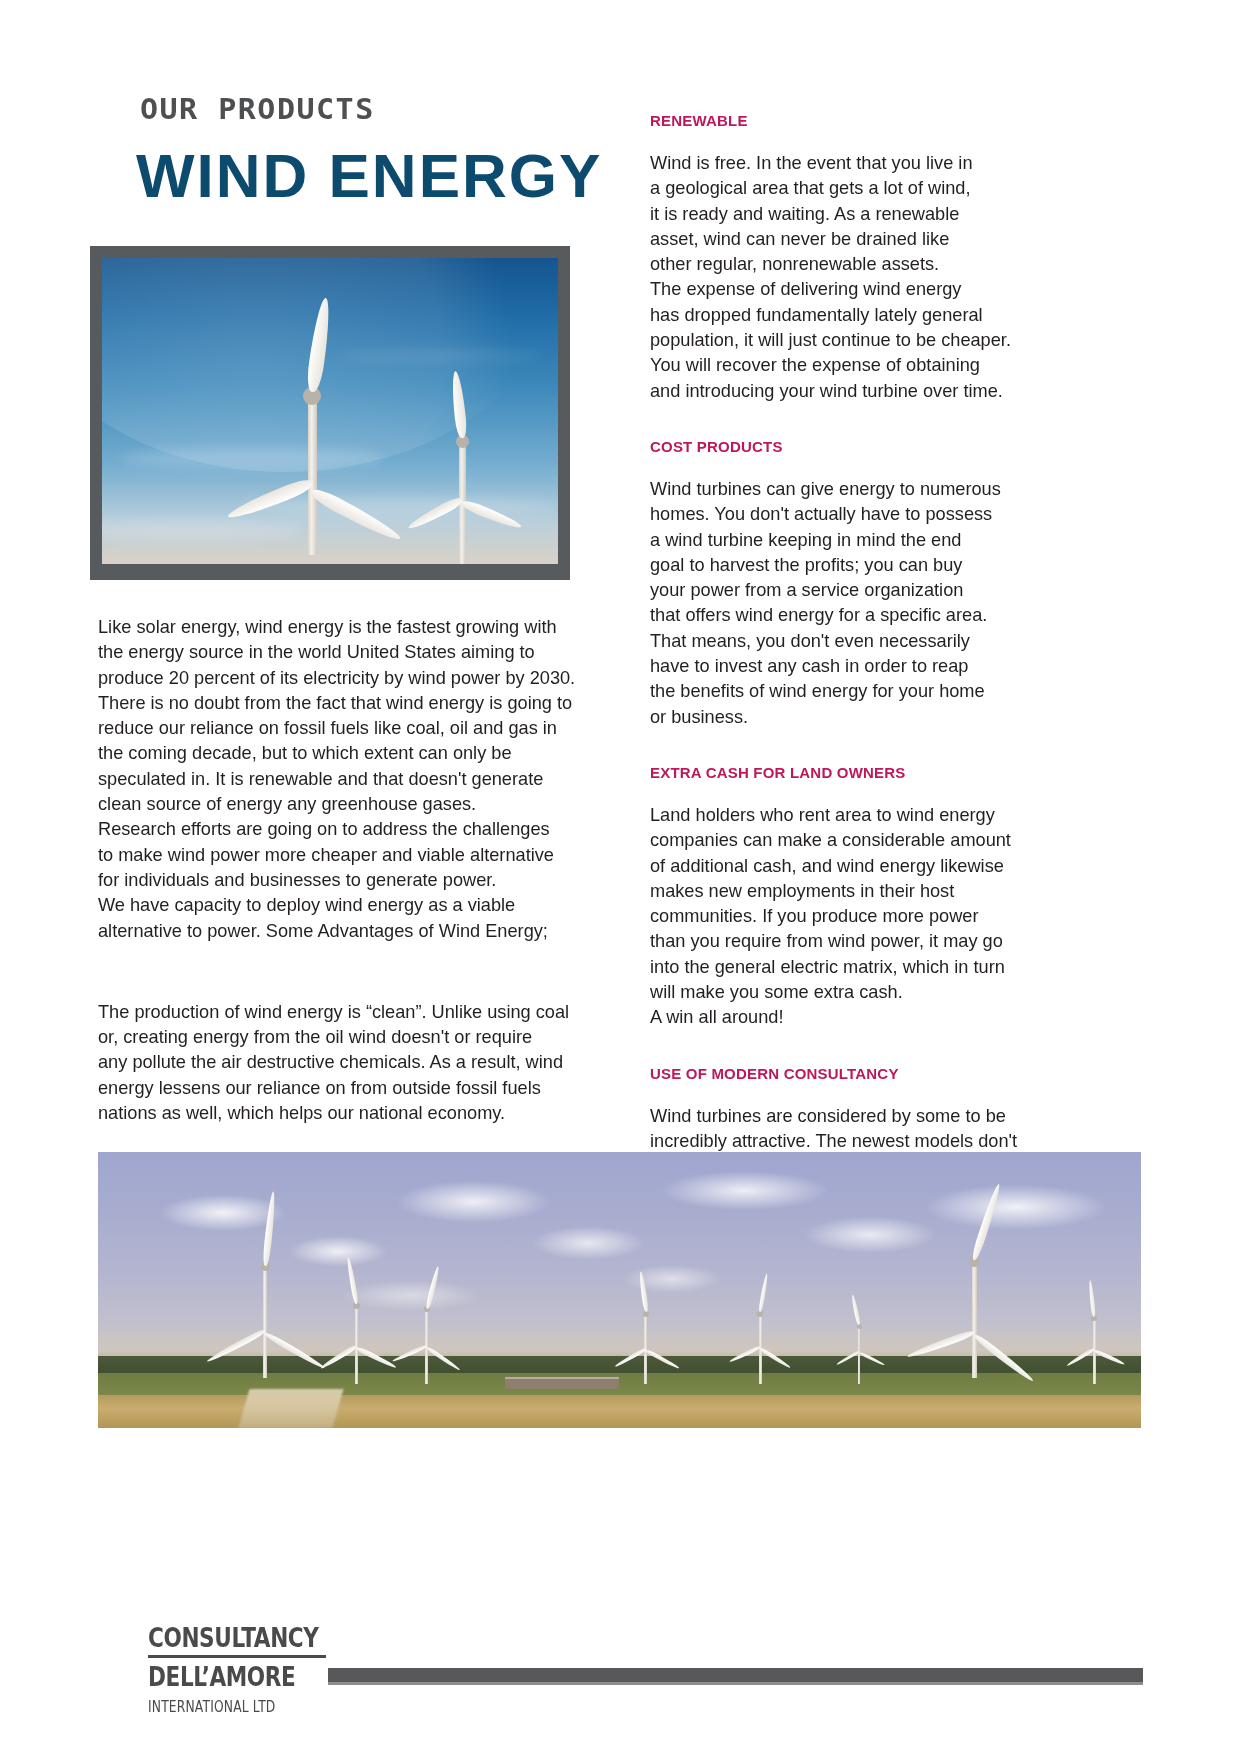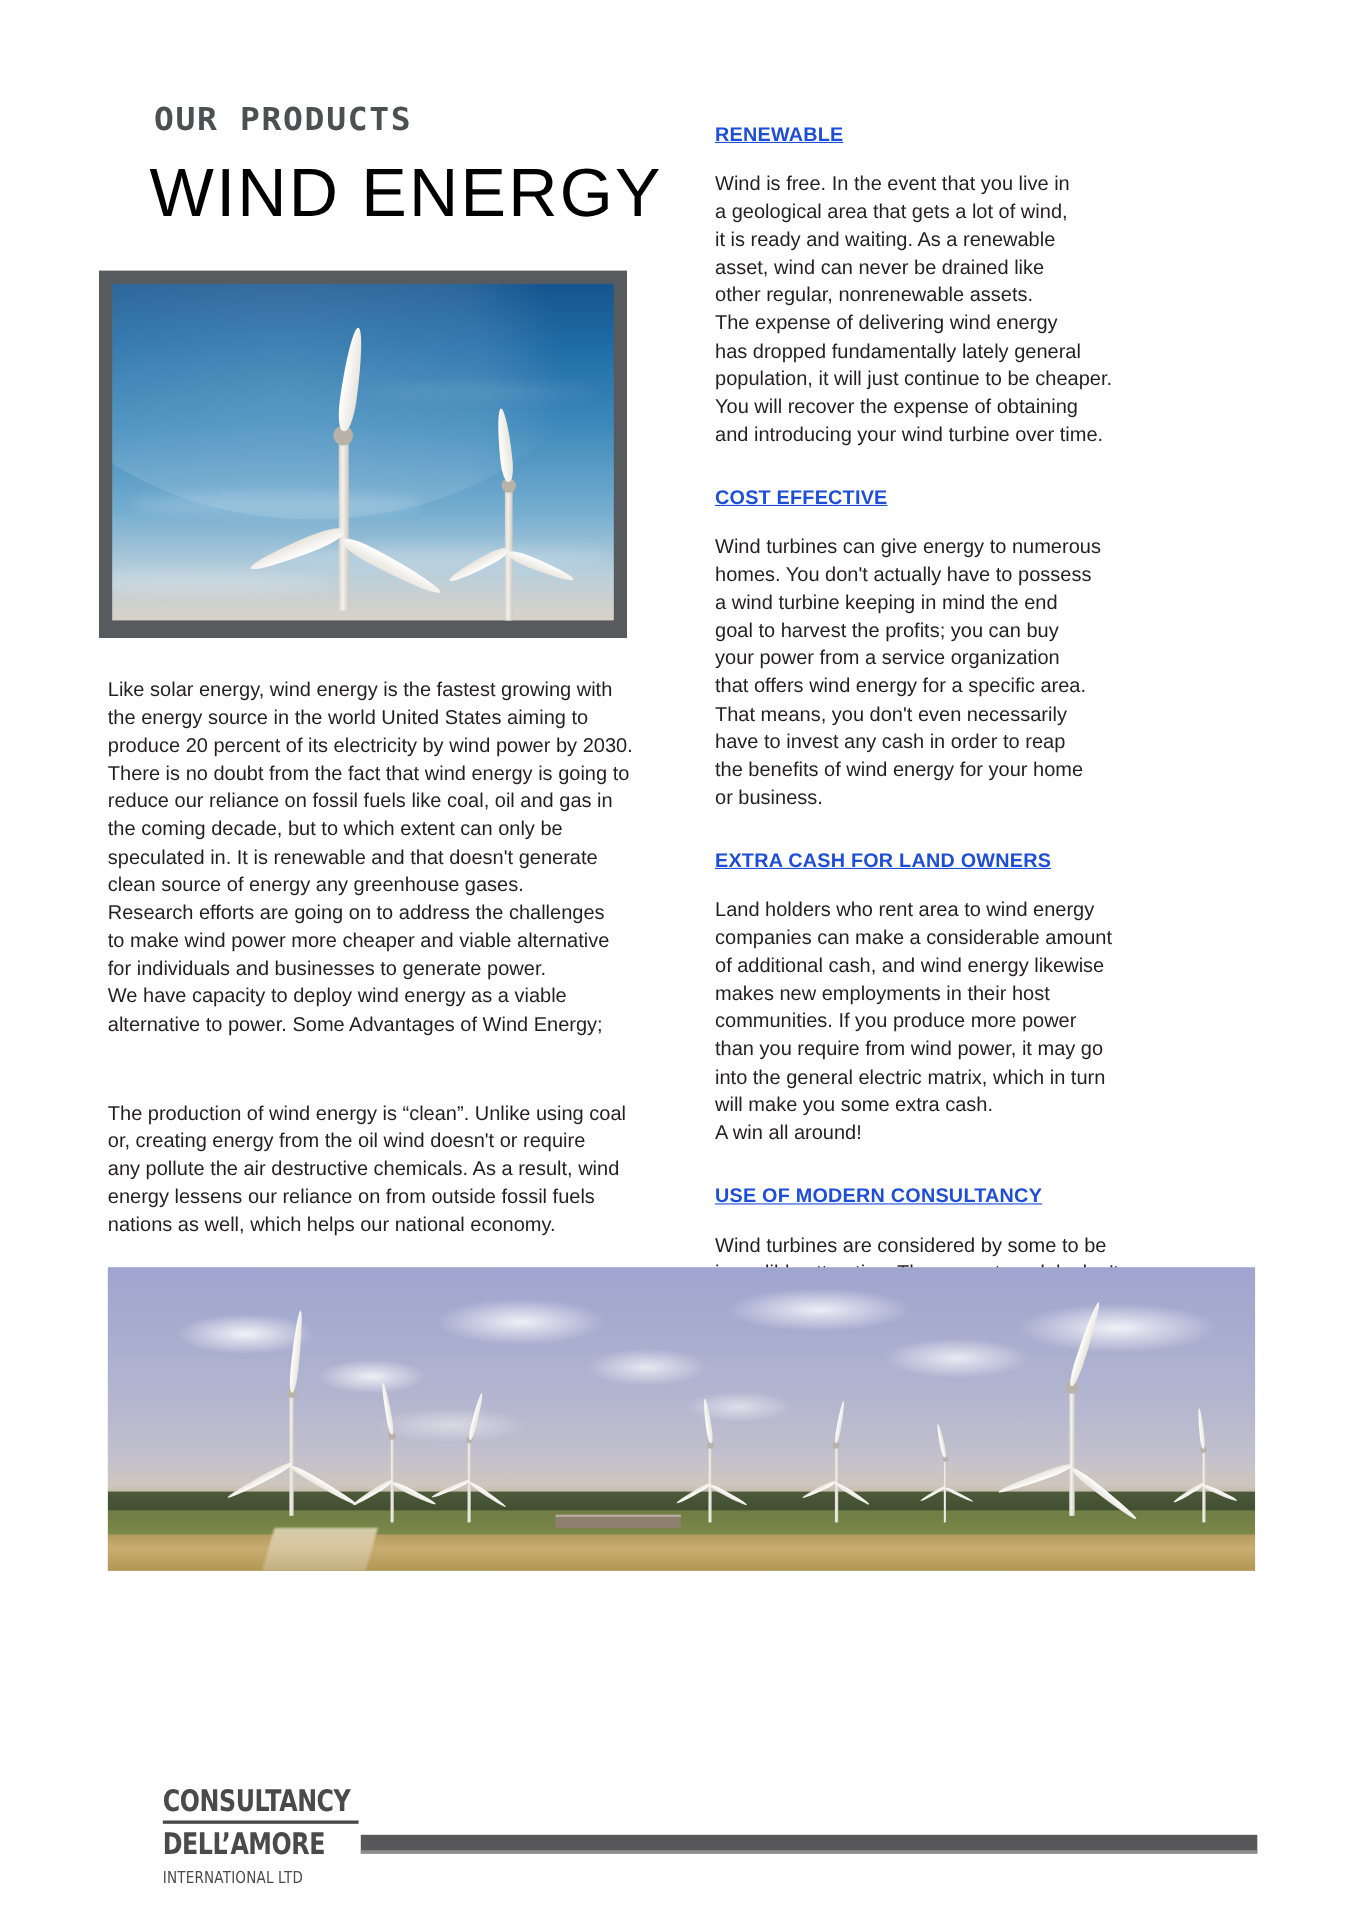--- a/index.html
+++ b/index.html
@@ -33,23 +33,23 @@
     transform: scaleY(0.96);
     transform-origin: left top;
   }
 
   .main-title {
     position: absolute;
     left: 136px;
     top: 140px;
     font-family: "Liberation Sans", sans-serif;
     font-size: 62px;
-    font-weight: 400;
+    font-weight: 700;
     letter-spacing: 2px;
-    color: #000000;
+    color: #0c4a6e;
     white-space: nowrap;
   }
 
   
   .hero-frame {
     position: absolute;
     left: 90px;
     top: 246px;
     width: 480px;
     height: 334px;
@@ -125,26 +125,25 @@
   .body-text {
     font-family: "Liberation Sans", sans-serif;
     font-size: 18.2px;
     line-height: 25.3px;
     color: #231f20;
     white-space: pre-line;
   }
 
   .section-head {
     font-family: "Liberation Sans", sans-serif;
-    font-size: 18px;
+    font-size: 15px;
     font-weight: 700;
     letter-spacing: 0.2px;
-    color: #1d4ed8;
+    color: #be185d;
     white-space: nowrap;
-    text-decoration: underline;
   }
 
   .gap-after-head { height: 22px; }
   .gap-before-head { height: 34px; }
 
   
   .pano {
     position: absolute;
     left: 98px;
     top: 1152px;
@@ -339,21 +338,21 @@
 asset, wind can never be drained like
 other regular, nonrenewable assets.
 The expense of delivering wind energy
 has dropped fundamentally lately general
 population, it will just continue to be cheaper.
 You will recover the expense of obtaining
 and introducing your wind turbine over time.</div>
 
     <div class="gap-before-head"></div>
 
-    <div class="section-head">COST EFFECTIVE</div>
+    <div class="section-head">COST PRODUCTS</div>
     <div class="gap-after-head"></div>
     <div class="body-text">Wind turbines can give energy to numerous
 homes. You don't actually have to possess
 a wind turbine keeping in mind the end
 goal to harvest the profits; you can buy
 your power from a service organization
 that offers wind energy for a specific area.
 That means, you don't even necessarily
 have to invest any cash in order to reap
 the benefits of wind energy for your home

